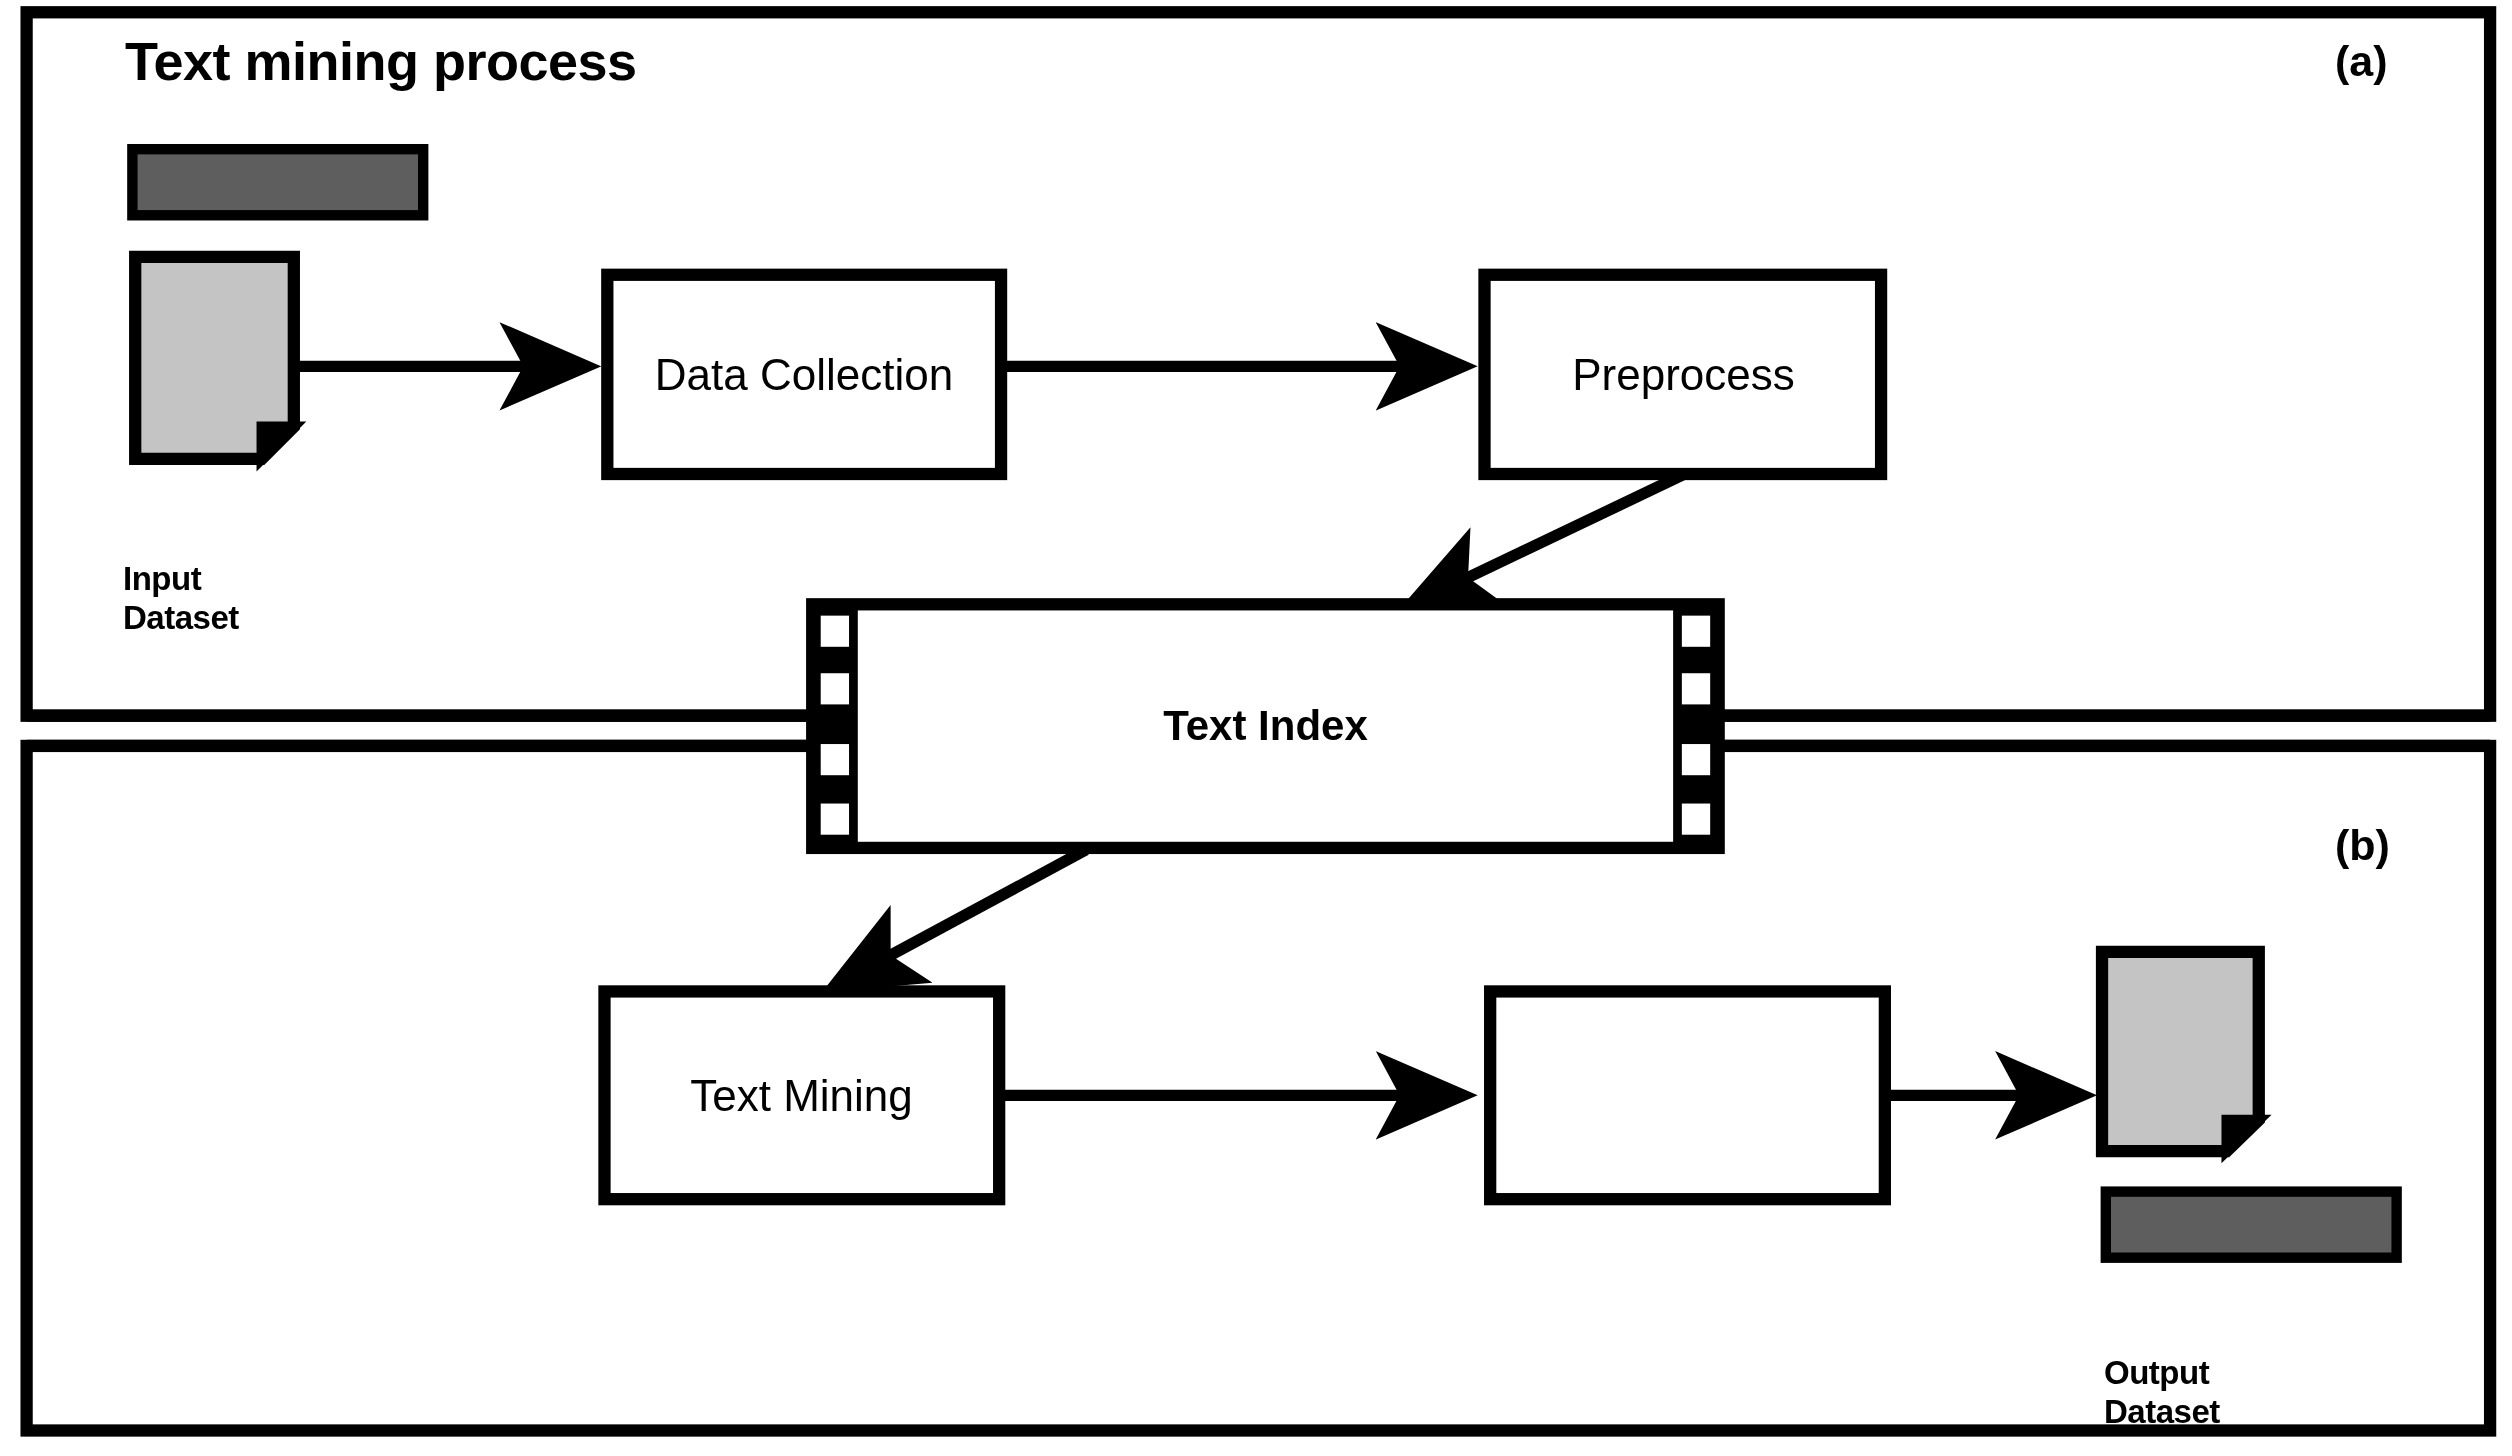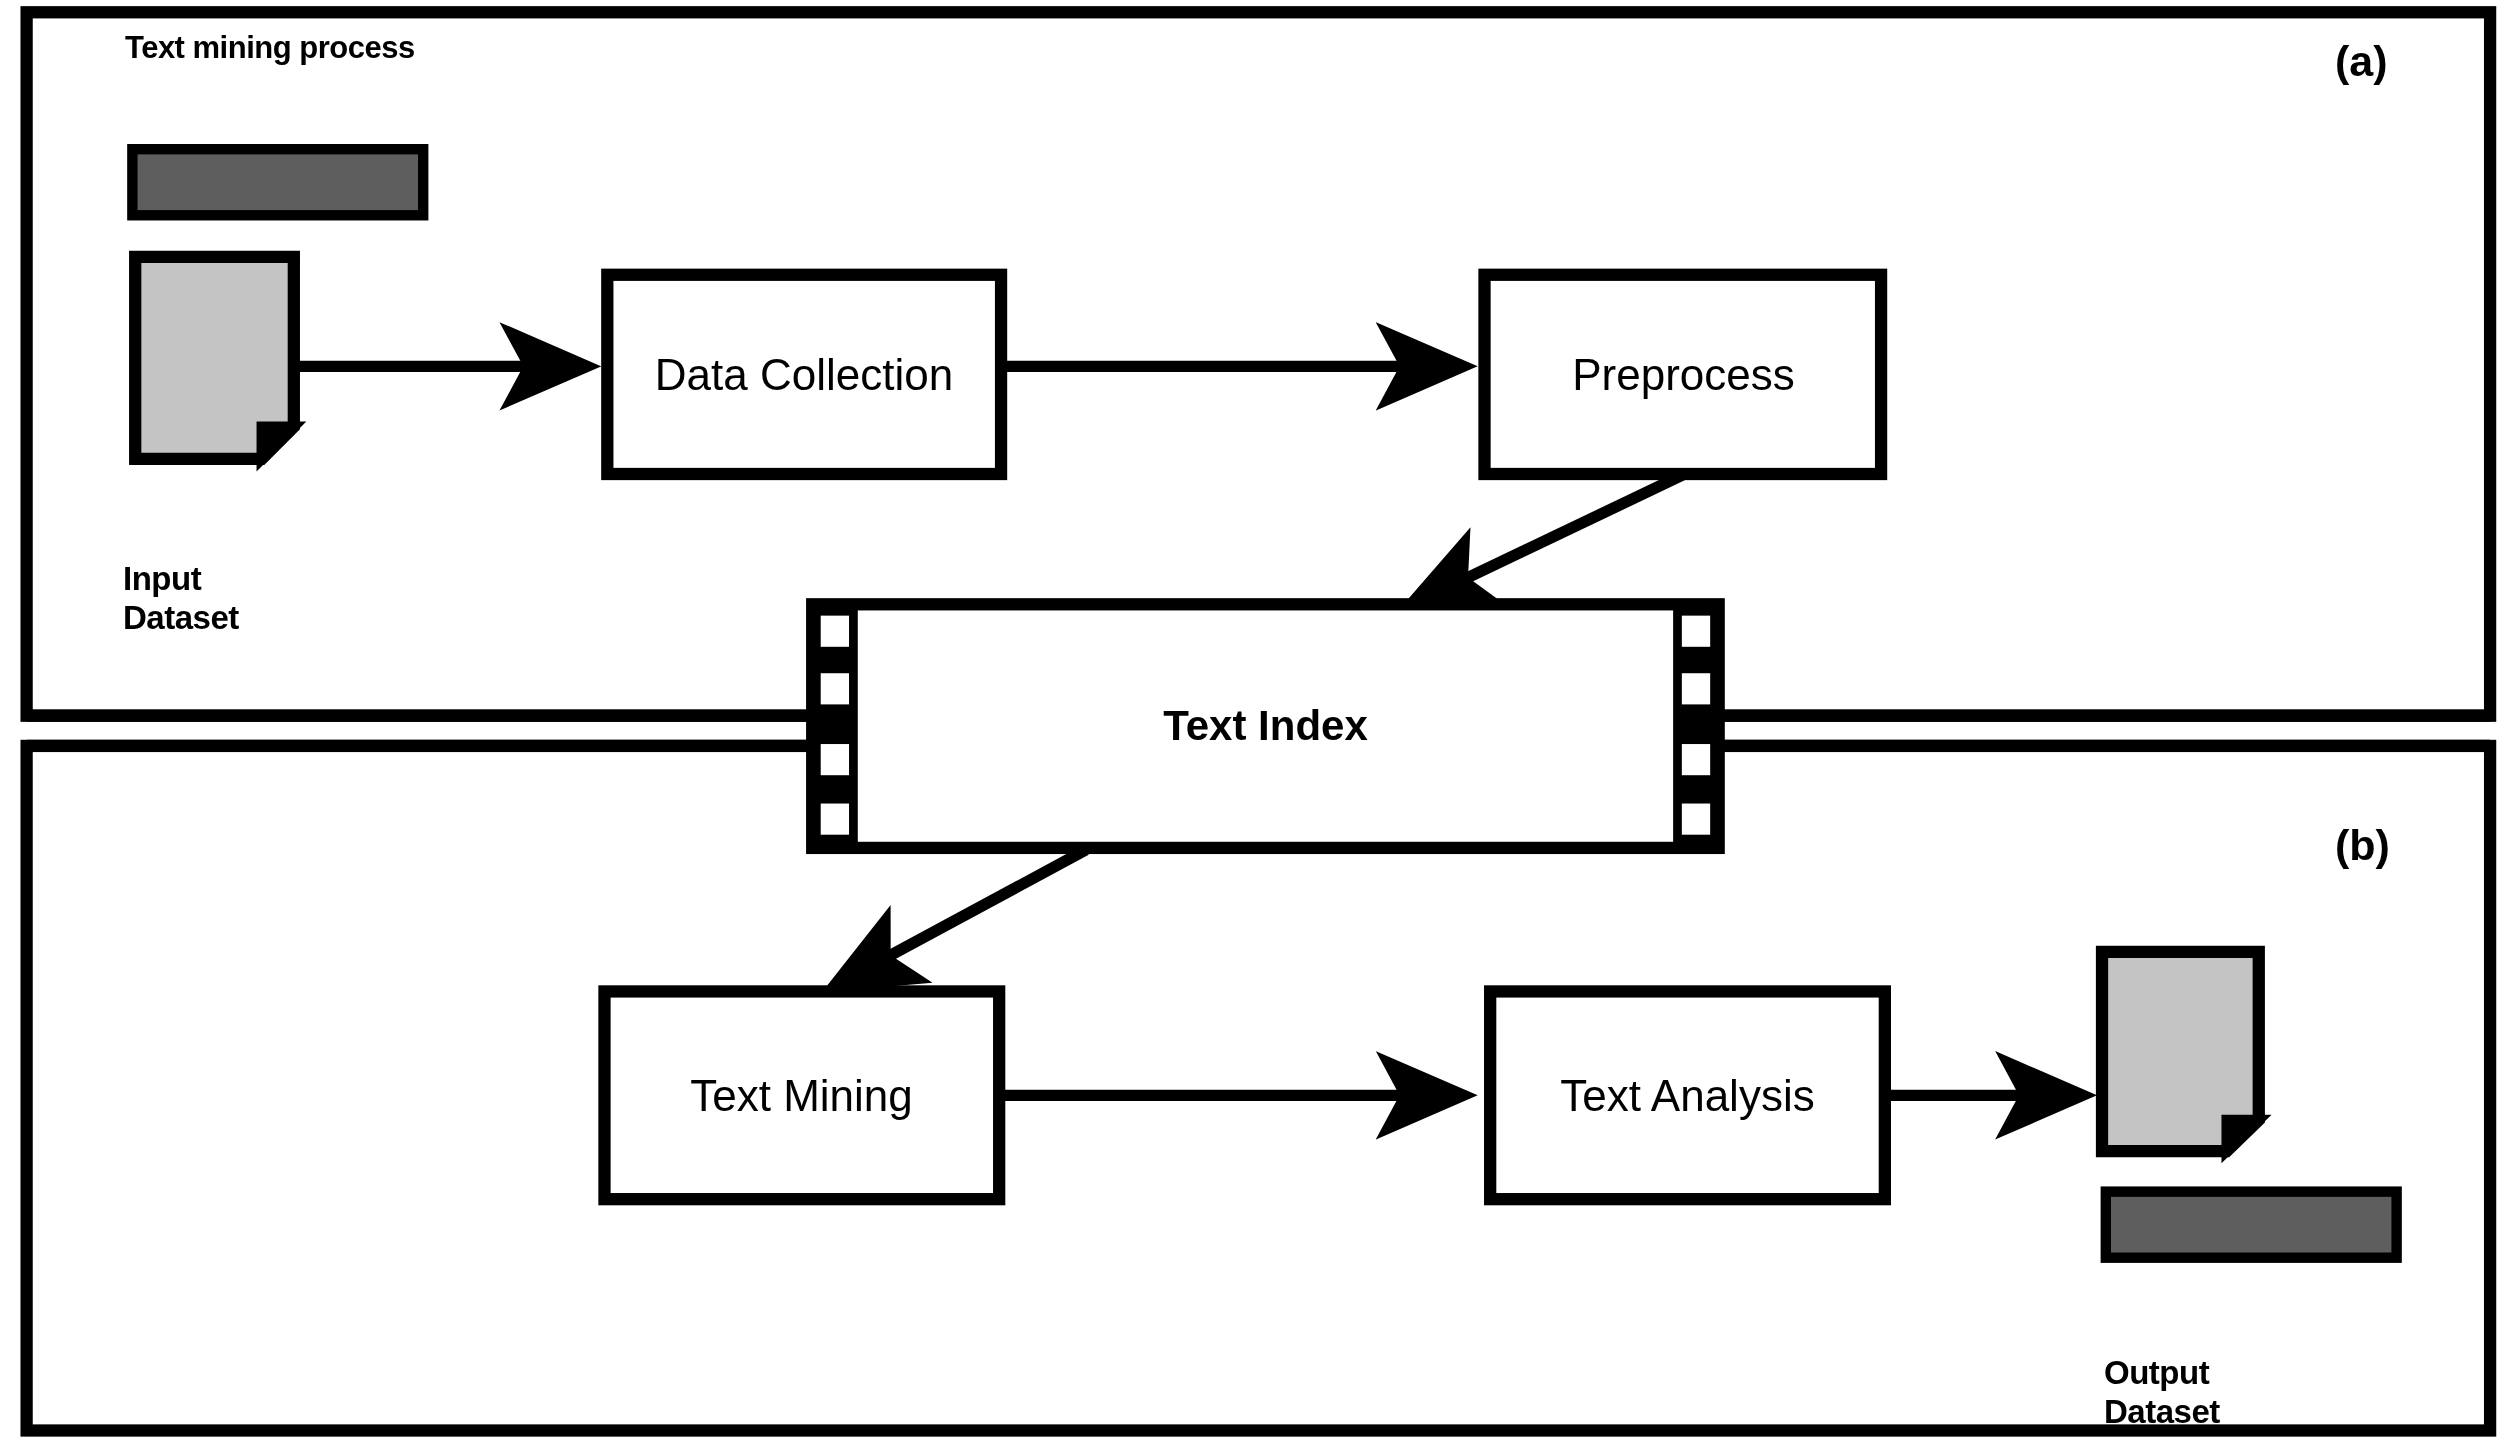--- a/index.html
+++ b/index.html
@@ -25,21 +25,21 @@
     height: 1456px;
   }
   .lbl {
     position: absolute;
     color: #000000;
     line-height: 1.18;
     white-space: pre;
     user-select: none;
   }
   .lbl-heading {
-    font-size: 31px;
+    font-size: 54px;
     font-weight: bold;
     letter-spacing: -0.5px;
   }
   .lbl-panel {
     font-size: 43px;
     font-weight: bold;
   }
   .lbl-dataset {
     font-size: 33px;
     font-weight: bold;
@@ -165,19 +165,15 @@
 
   <div class="node-text-wrap" style="left:812px; top:604px; width:907px; height:244px;">
     <div class="lbl-store">Text Index</div>
   </div>
 
   <div class="node-text-wrap" style="left:604px; top:992px; width:395px; height:208px;">
     <div class="lbl-node">Text
 Mining</div>
   </div>
 
-  <div class="node-text-wrap" style="left:1490px; top:992px; width:395px; height:208px;">
-    <div class="lbl-node">Text
-Analysis</div>
-  </div>
 
 </div>
 
 
 </body></html>

